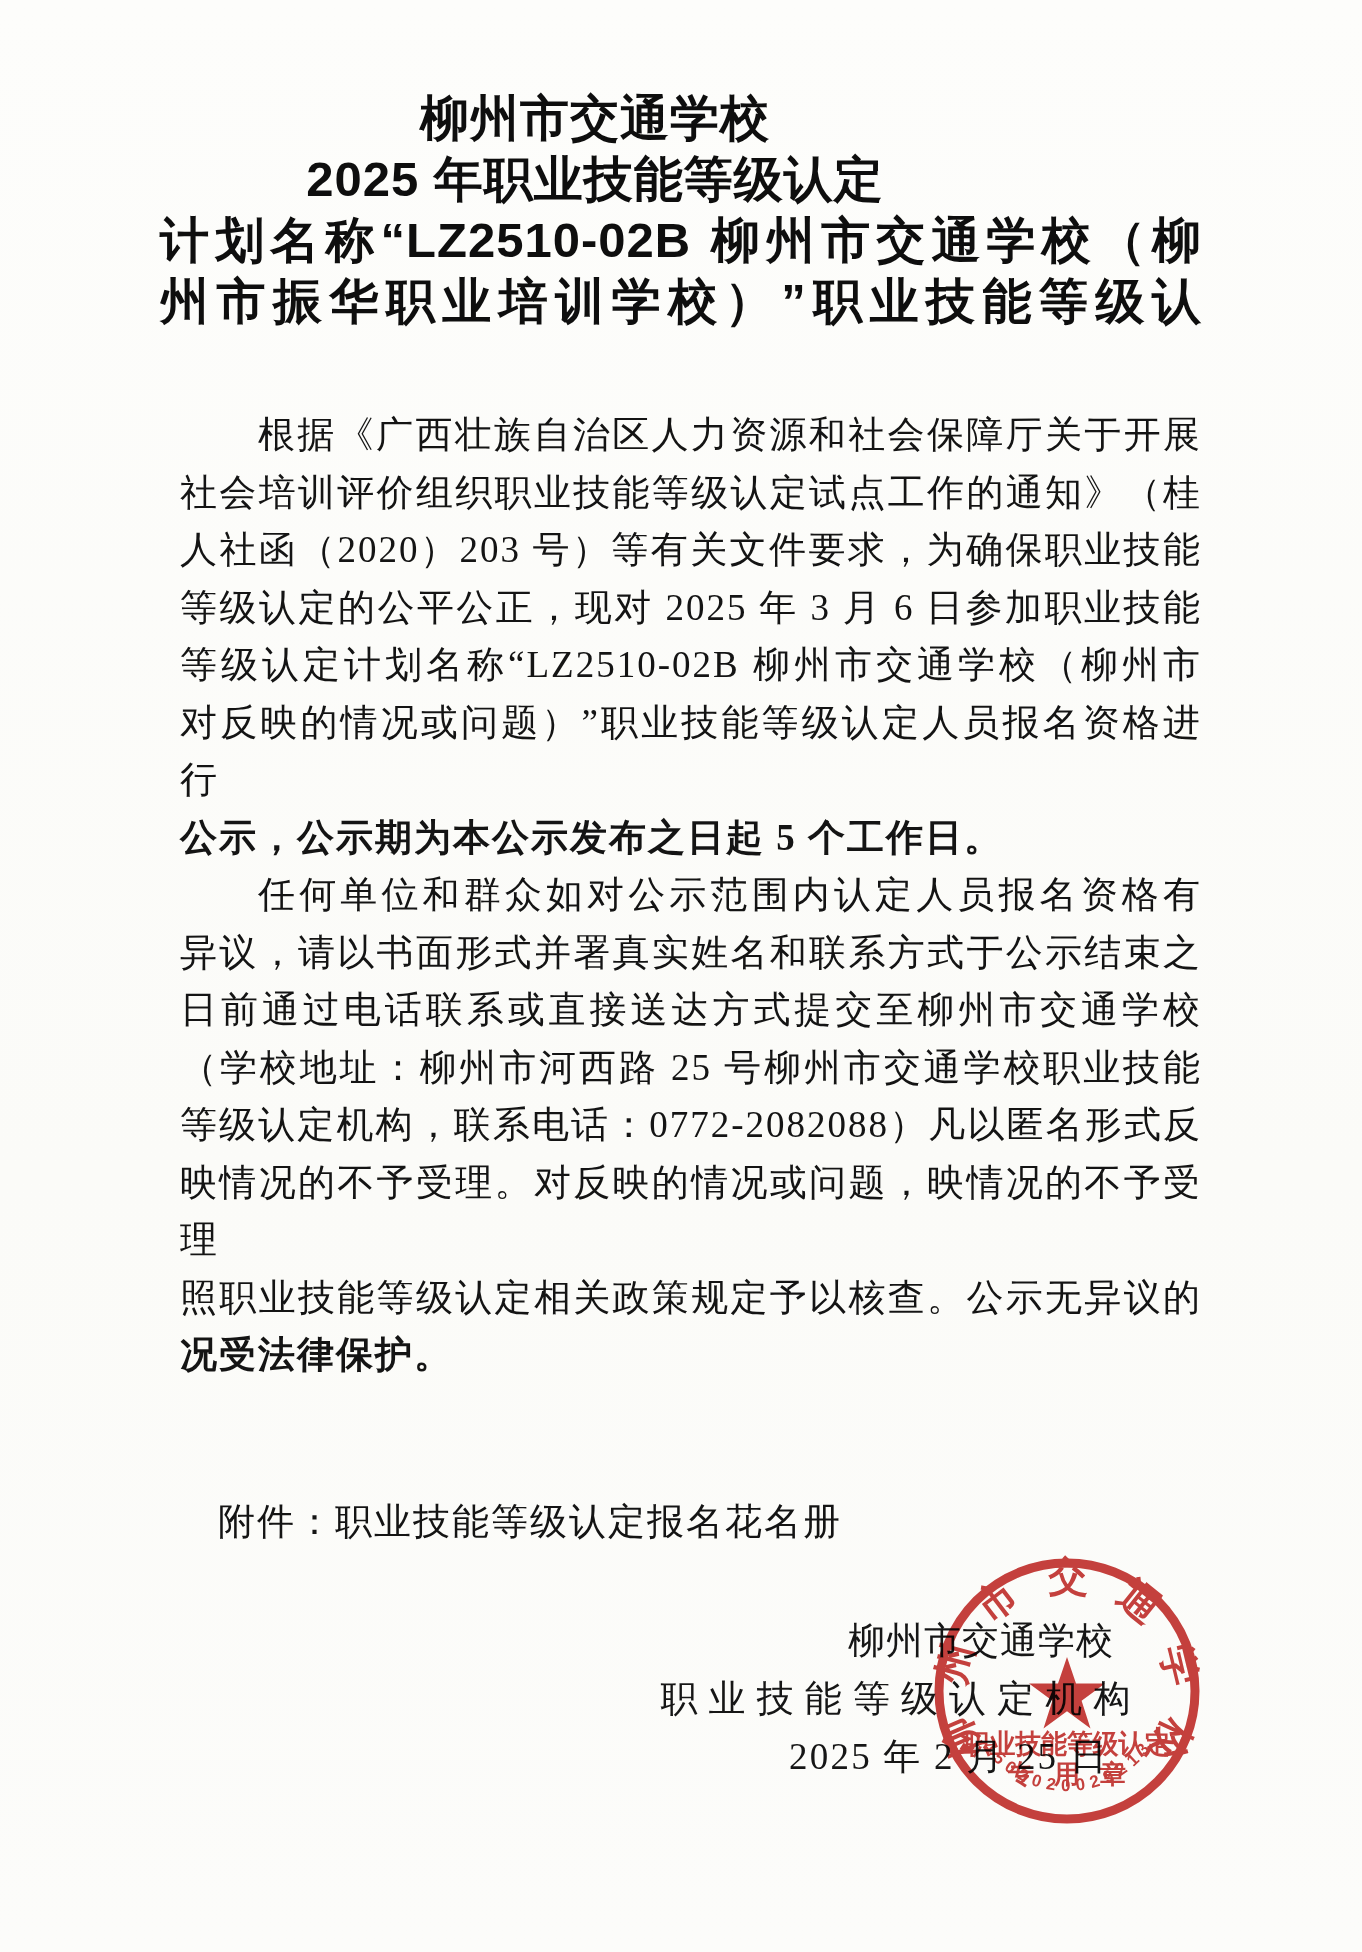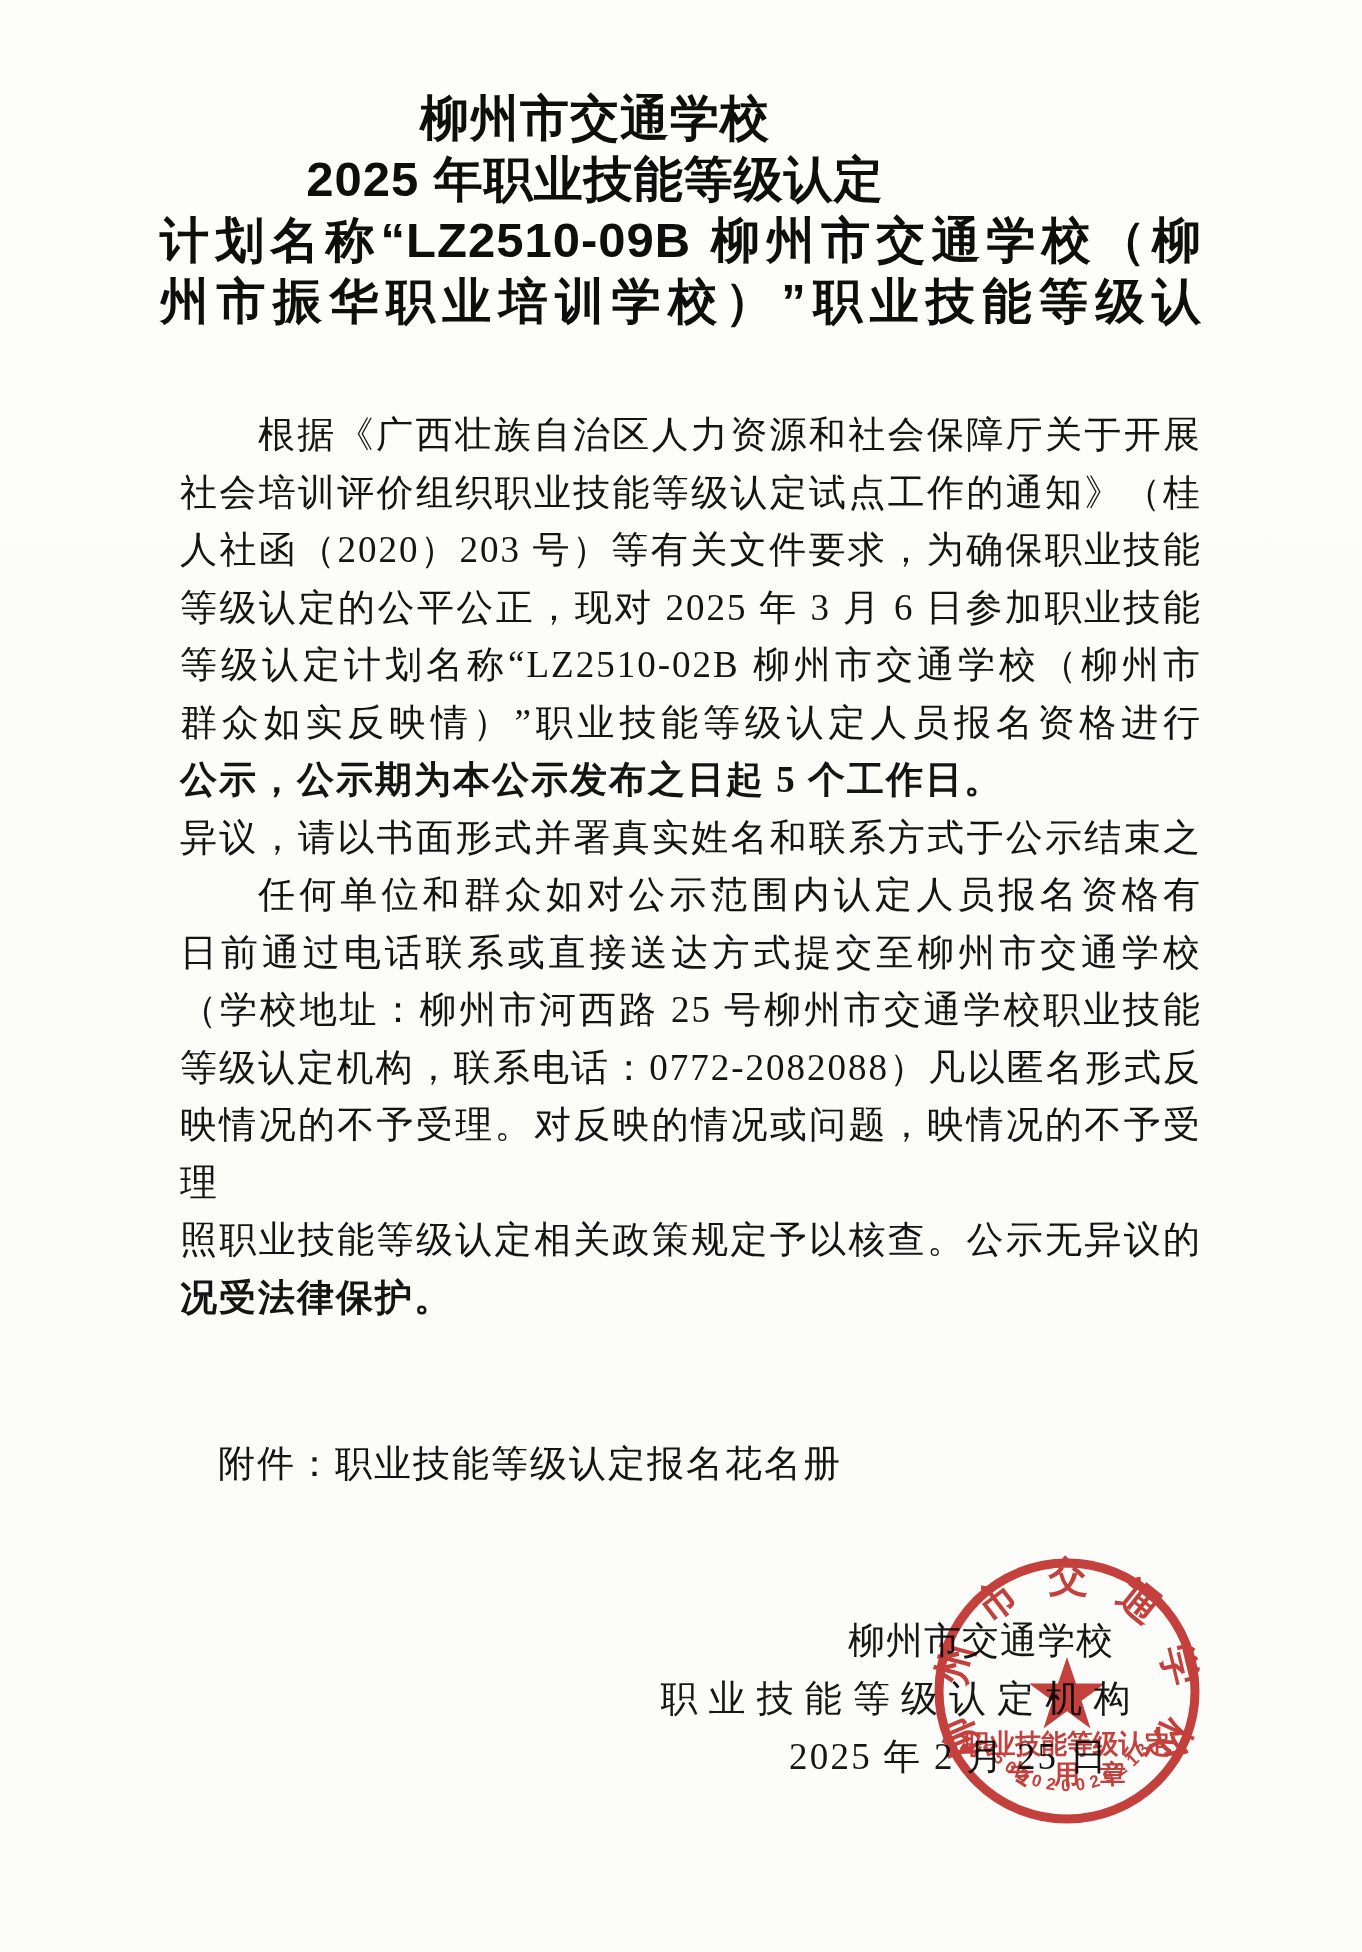--- a/index.html
+++ b/index.html
@@ -88,37 +88,37 @@
 </style>
 </head>
 <body>
 
 <div class="doc">
   <div class="content">
 
     <div class="title">
       <div class="t-line shift">柳州市交通学校</div>
       <div class="t-line shift">2025 年职业技能等级认定</div>
-      <div class="t-line fill">计划名称“LZ2510-09B 柳州市交通学校（柳</div>
+      <div class="t-line fill">计划名称“LZ2510-02B 柳州市交通学校（柳</div>
       <div class="t-line fill">州市振华职业培训学校）”职业技能等级认</div>
     </div>
 
     <div class="bodytext">
       <div>
         <div class="b-line indent">根据《广西壮族自治区人力资源和社会保障厅关于开展</div>
         <div class="b-line">社会培训评价组织职业技能等级认定试点工作的通知》（桂</div>
         <div class="b-line">人社函（2020）203 号）等有关文件要求，为确保职业技能</div>
         <div class="b-line">等级认定的公平公正，现对 2025 年 3 月 6 日参加职业技能</div>
         <div class="b-line">等级认定计划名称“LZ2510-02B 柳州市交通学校（柳州市</div>
-        <div class="b-line">群众如实反映情）”职业技能等级认定人员报名资格进行</div>
+        <div class="b-line">对反映的情况或问题）”职业技能等级认定人员报名资格进行</div>
         <div class="b-line end">公示，公示期为本公示发布之日起 5 个工作日。</div>
       </div>
       <div>
+        <div class="b-line indent">任何单位和群众如对公示范围内认定人员报名资格有</div>
         <div class="b-line">异议，请以书面形式并署真实姓名和联系方式于公示结束之</div>
-        <div class="b-line indent">任何单位和群众如对公示范围内认定人员报名资格有</div>
         <div class="b-line">日前通过电话联系或直接送达方式提交至柳州市交通学校</div>
         <div class="b-line">（学校地址：柳州市河西路 25 号柳州市交通学校职业技能</div>
         <div class="b-line">等级认定机构，联系电话：0772-2082088）凡以匿名形式反</div>
         <div class="b-line">映情况的不予受理。对反映的情况或问题，映情况的不予受理</div>
         <div class="b-line">照职业技能等级认定相关政策规定予以核查。公示无异议的</div>
         <div class="b-line end">况受法律保护。</div>
       </div>
       <div class="attachment">附件：职业技能等级认定报名花名册</div>
     </div>
   </div>

